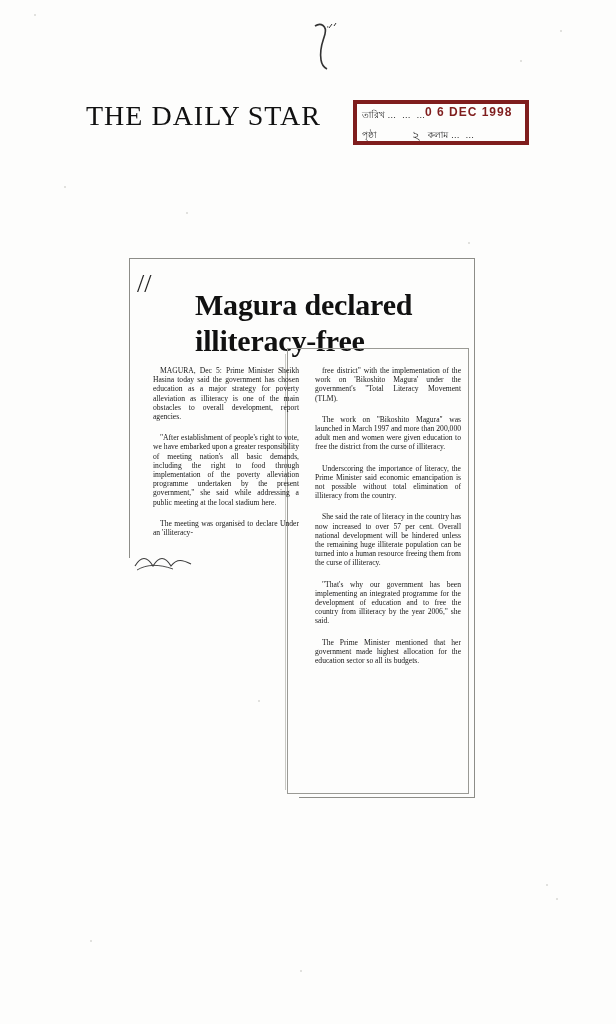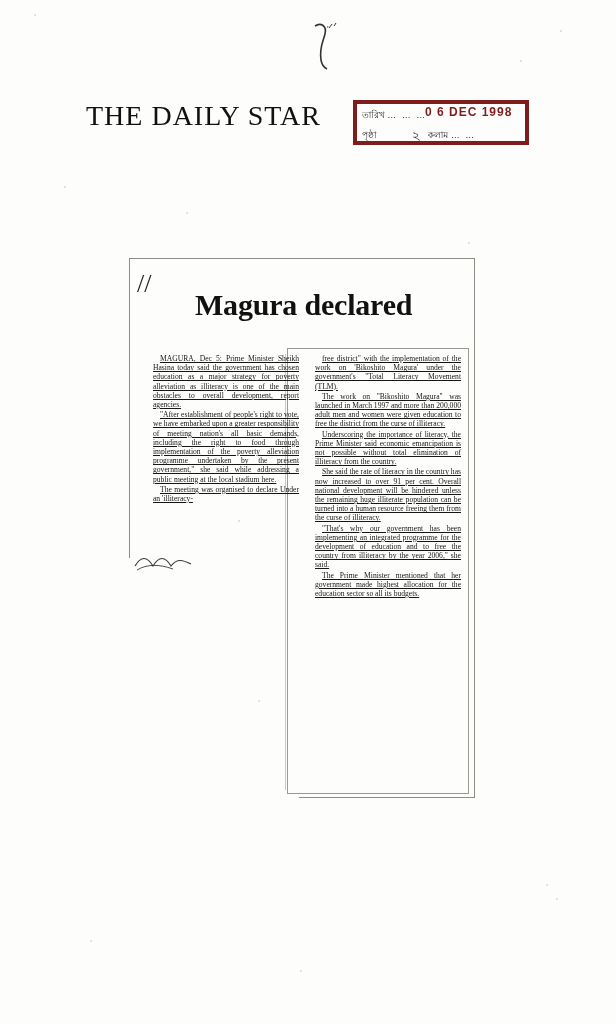--- a/index.html
+++ b/index.html
@@ -170,21 +170,21 @@
     width: 146px;
     font-family: "Liberation Serif", serif;
     font-size: 7.6px;
     line-height: 9.2px;
     text-align: justify;
     color: #161616;
     hyphens: auto;
   }
   .col.left  { left: 0; }
   .col.right { left: 162px; }
-  .col p { margin: 0 0 1px 0; text-indent: 7px; text-decoration: underline; }
+  .col p { margin: 12px 0 1px 0; text-indent: 7px; }
   .col p.first { text-indent: 7px; }
 
   .colrule {
     position: absolute;
     left: 156px;
     top: 96px;
     width: 1px;
     height: 436px;
     background: #c9c9c4;
   }
@@ -261,36 +261,37 @@
 <div class="clip">
   <div class="clip-border-l"></div>
   <div class="clip-border-r"></div>
   <div class="clip-border-t"></div>
   <div class="clip-border-b"></div>
 
   <div class="slash">//</div>
 
   <h1 class="headline">
     <span>Magura declared</span>
+    <span class="l2">illiteracy-free</span>
   </h1>
 
   <div class="colrule"></div>
   <div class="rightbox"></div>
 
   <div class="cols">
     <div class="col left">
       <p class="first">MAGURA, Dec 5: Prime Minister Sheikh Hasina today said the government has chosen education as a major strategy for poverty alleviation as illiteracy is one of the main obstacles to overall development, report agencies.</p>
       <p>"After establishment of people's right to vote, we have embarked upon a greater responsibility of meeting nation's all basic demands, including the right to food through implementation of the poverty alleviation programme undertaken by the present government," she said while addressing a public meeting at the local stadium here.</p>
       <p>The meeting was organised to declare Under an 'illiteracy-</p>
     </div>
     <div class="col right">
       <p class="first">free district" with the implementation of the work on 'Bikoshito Magura' under the government's "Total Literacy Movement (TLM).</p>
       <p>The work on "Bikoshito Magura" was launched in March 1997 and more than 200,000 adult men and women were given education to free the district from the curse of illiteracy.</p>
       <p>Underscoring the importance of literacy, the Prime Minister said economic emancipation is not possible without total elimination of illiteracy from the country.</p>
-      <p>She said the rate of literacy in the country has now increased to over 91 per cent. Overall national development will be hindered unless the remaining huge illiterate population can be turned into a human resource freeing them from the curse of illiteracy.</p>
+      <p>She said the rate of literacy in the country has now increased to over 57 per cent. Overall national development will be hindered unless the remaining huge illiterate population can be turned into a human resource freeing them from the curse of illiteracy.</p>
       <p>"That's why our government has been implementing an integrated programme for the development of education and to free the country from illiteracy by the year 2006," she said.</p>
       <p>The Prime Minister mentioned that her government made highest allocation for the education sector so all its budgets.</p>
     </div>
   </div>
 
   <div class="squiggle">
     <svg width="62" height="18" viewBox="0 0 62 18">
       <path d="M2 12 C 8 2, 14 2, 20 12 C 26 2, 32 2, 38 12 C 44 4, 50 6, 58 10" stroke="#3a3a3a" stroke-width="1.2" fill="none"></path>
       <path d="M4 16 C 14 10, 26 10, 40 15" stroke="#3a3a3a" stroke-width="0.9" fill="none"></path>
     </svg>

